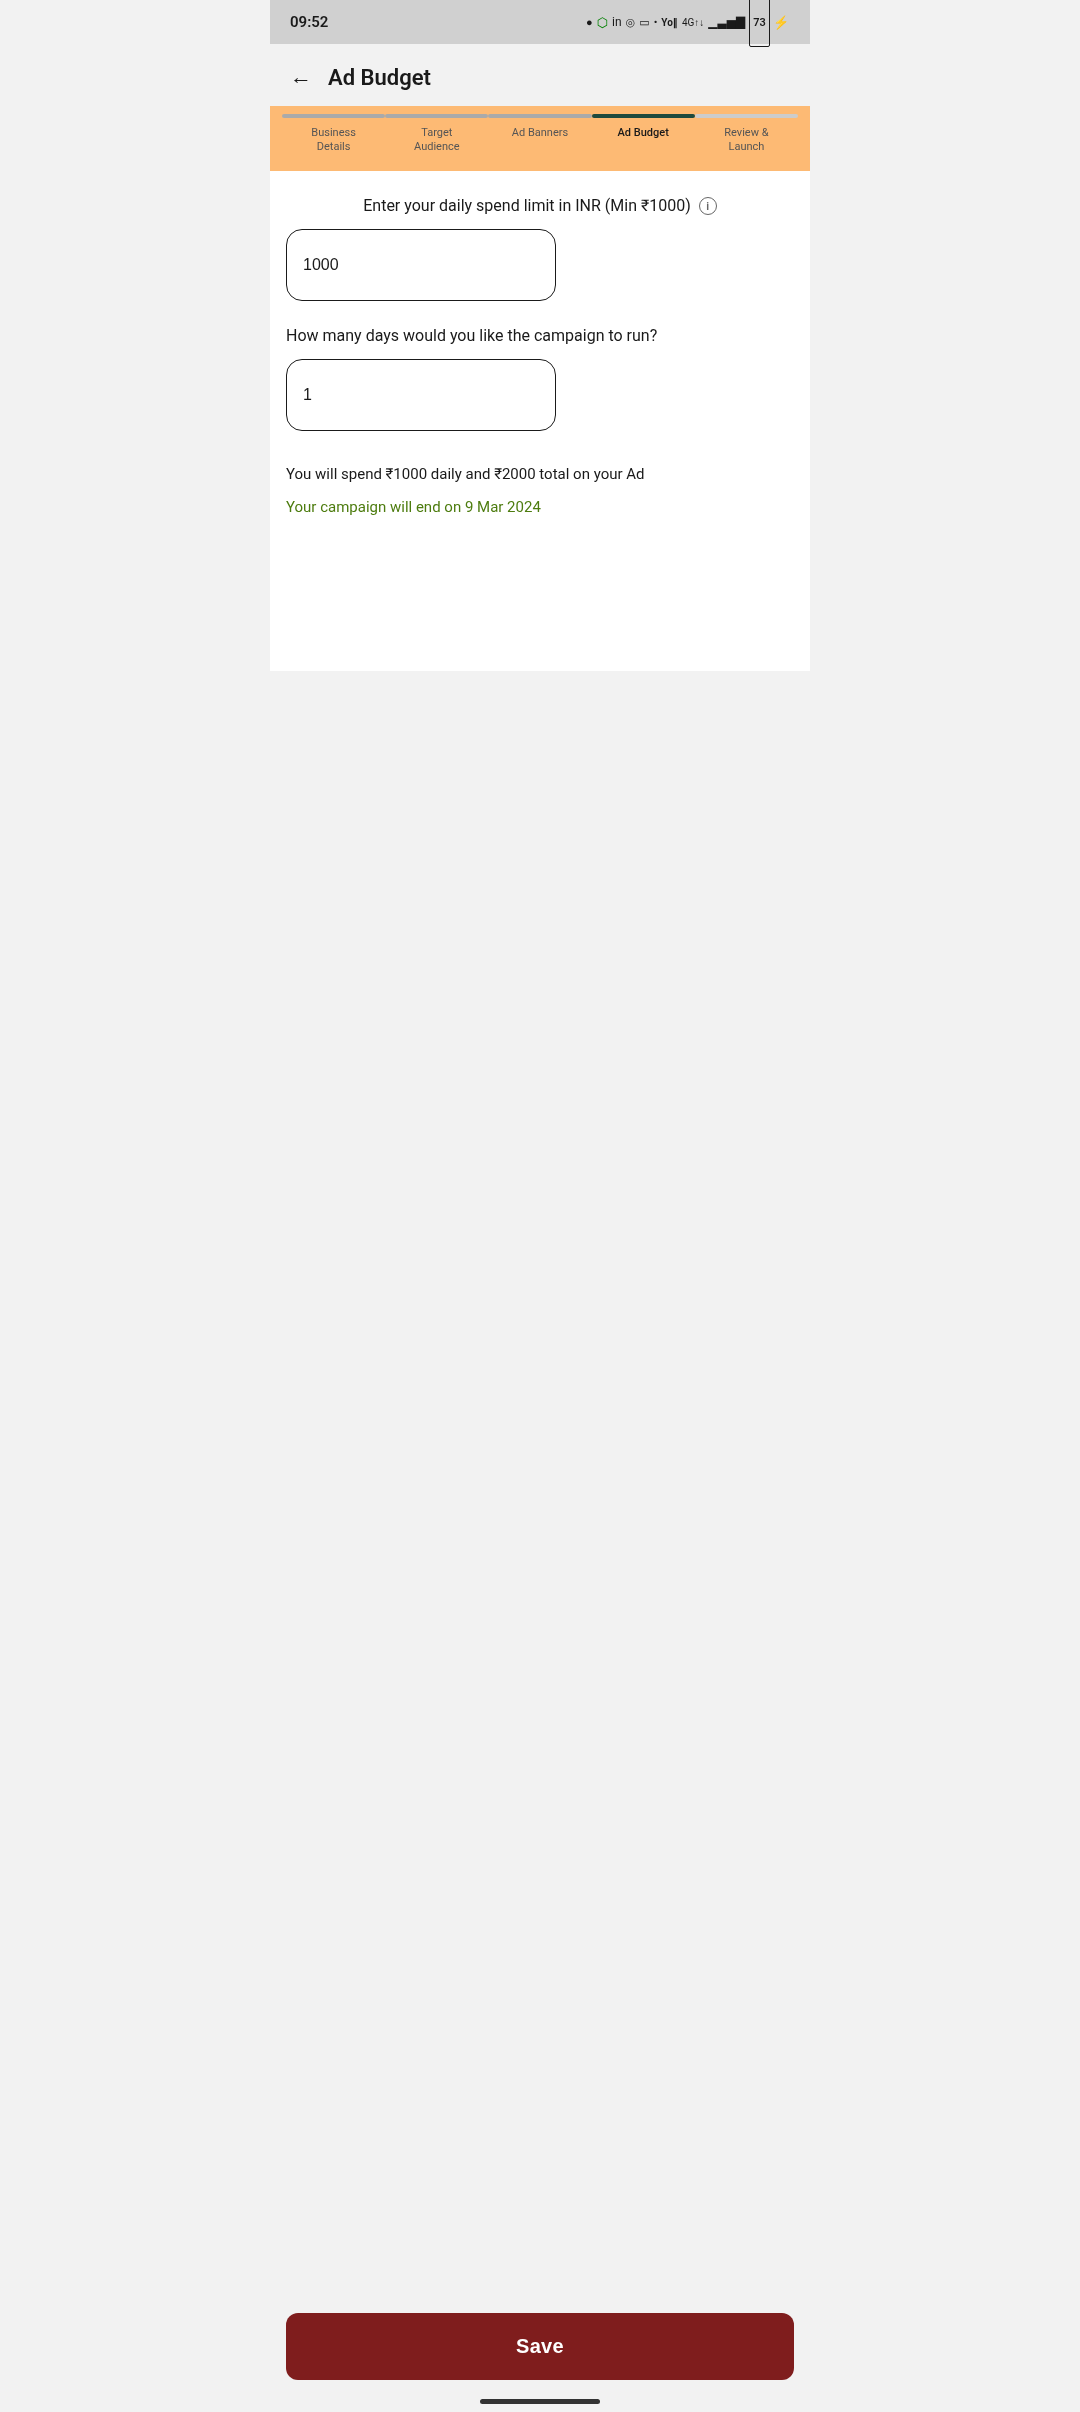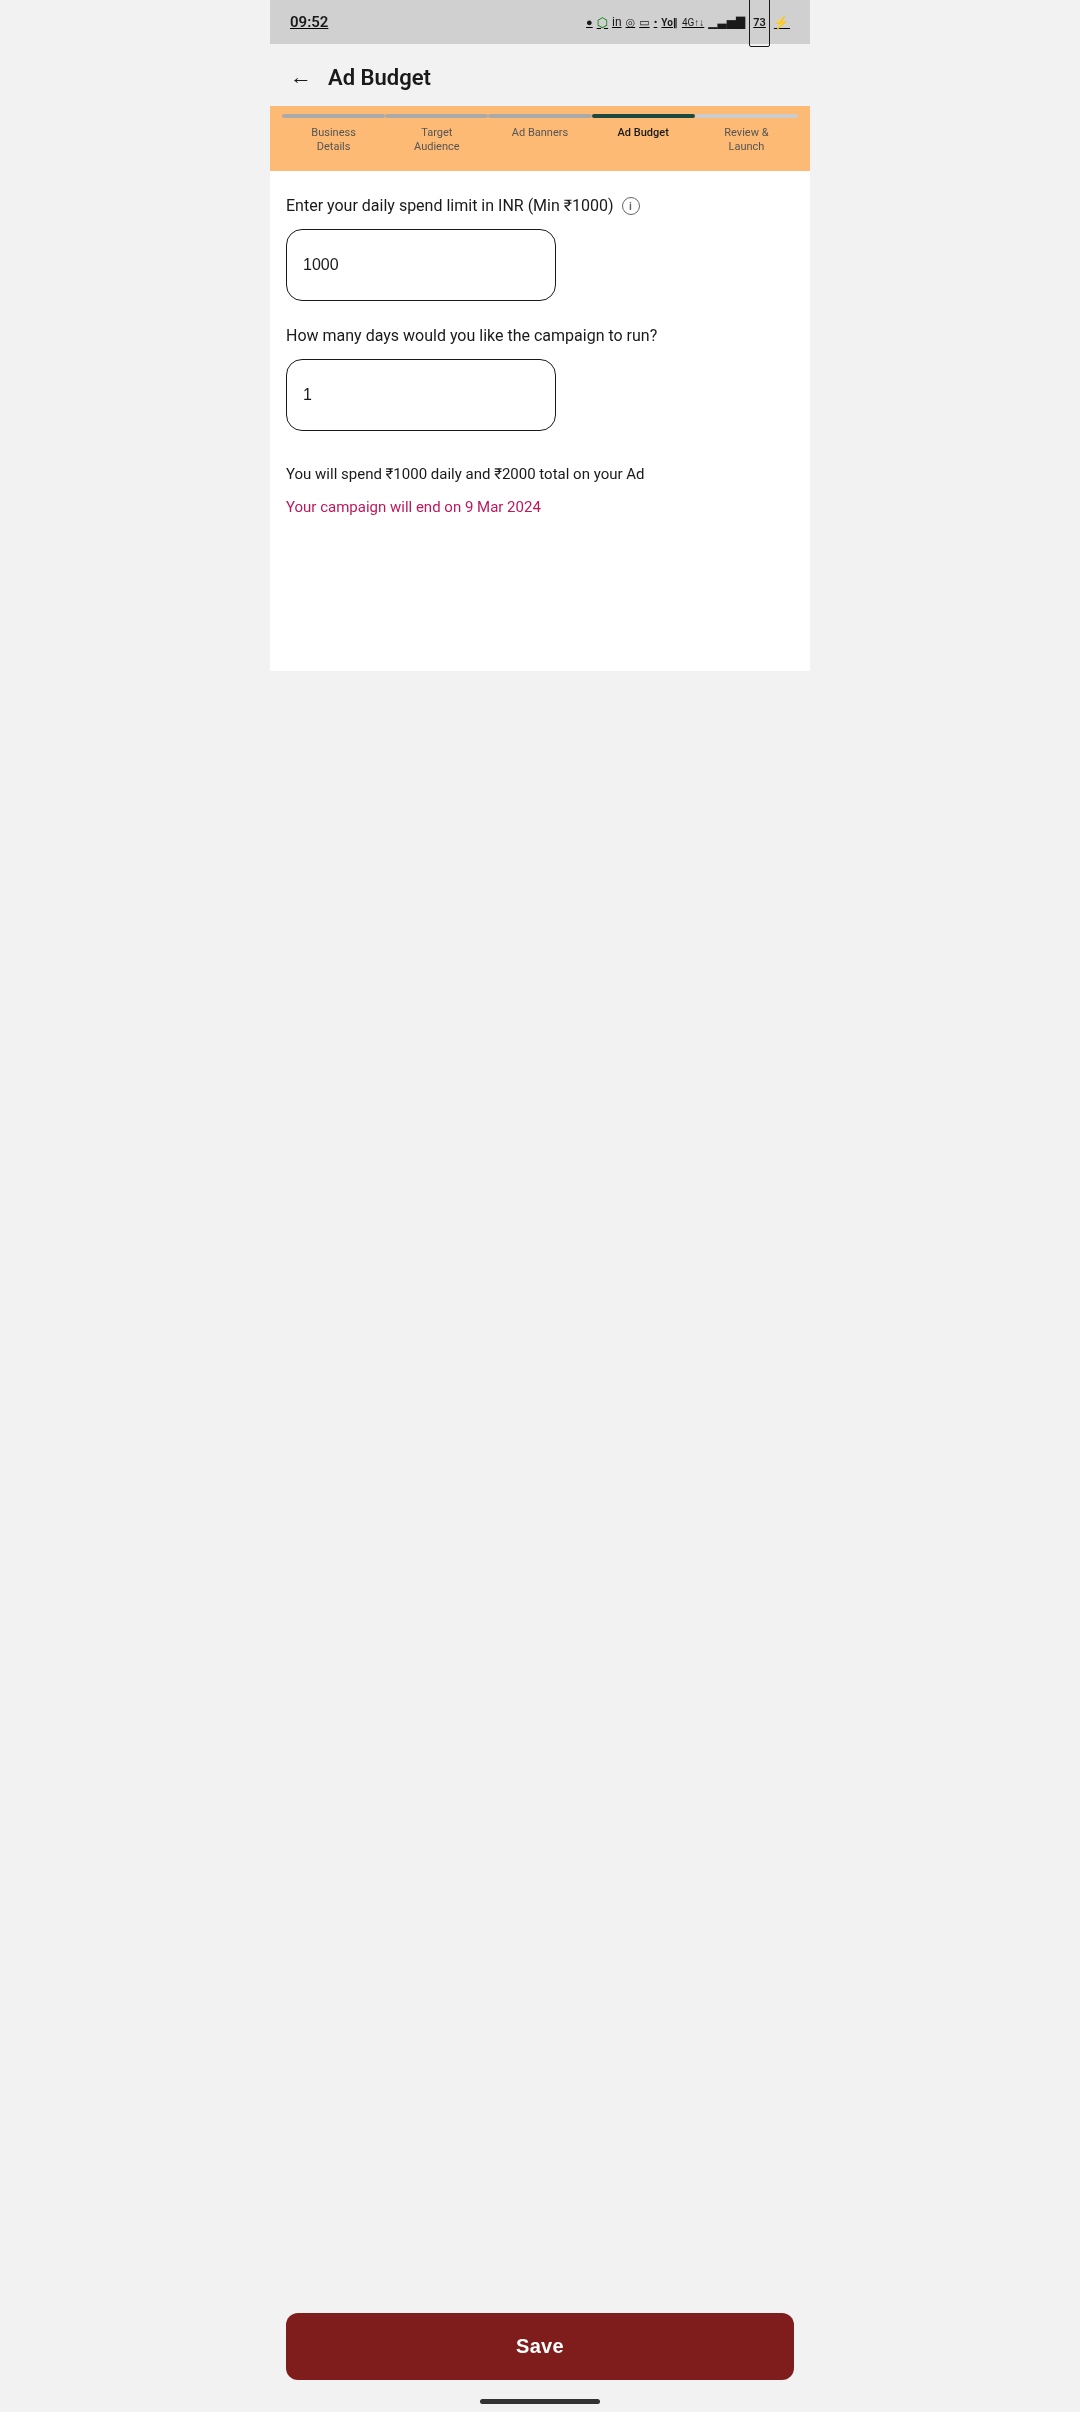--- a/index.html
+++ b/index.html
@@ -21,21 +21,20 @@
     }
 
     
     .status-bar {
       background: #d0d0d0;
       height: 44px;
       display: flex;
       align-items: center;
       justify-content: space-between;
       padding: 0 20px;
-      text-decoration: underline;
     }
 
     .status-time {
       font-size: 15px;
       font-weight: 600;
       color: #1a1a1a;
     }
 
     .status-icons {
       display: flex;
@@ -137,20 +136,21 @@
       background: #ffffff;
       padding: 24px 16px;
       min-height: 500px;
     }
 
     .field-label {
       font-size: 16px;
       color: #1a1a1a;
       margin-bottom: 12px;
       line-height: 1.4;
+      text-align: center;
     }
 
     .info-icon {
       display: inline-flex;
       align-items: center;
       justify-content: center;
       width: 18px;
       height: 18px;
       border-radius: 50%;
       border: 1.5px solid #666;
@@ -184,21 +184,21 @@
     .spend-summary {
       font-size: 15px;
       color: #1a1a1a;
       margin-top: 8px;
       margin-bottom: 10px;
       line-height: 1.5;
     }
 
     .campaign-end {
       font-size: 15px;
-      color: #be185d;
+      color: #4d7c0f;
       line-height: 1.5;
     }
 
     
     .save-button-container {
       position: fixed;
       bottom: 32px;
       left: 50%;
       transform: translateX(-50%);
       width: calc(100% - 32px);

